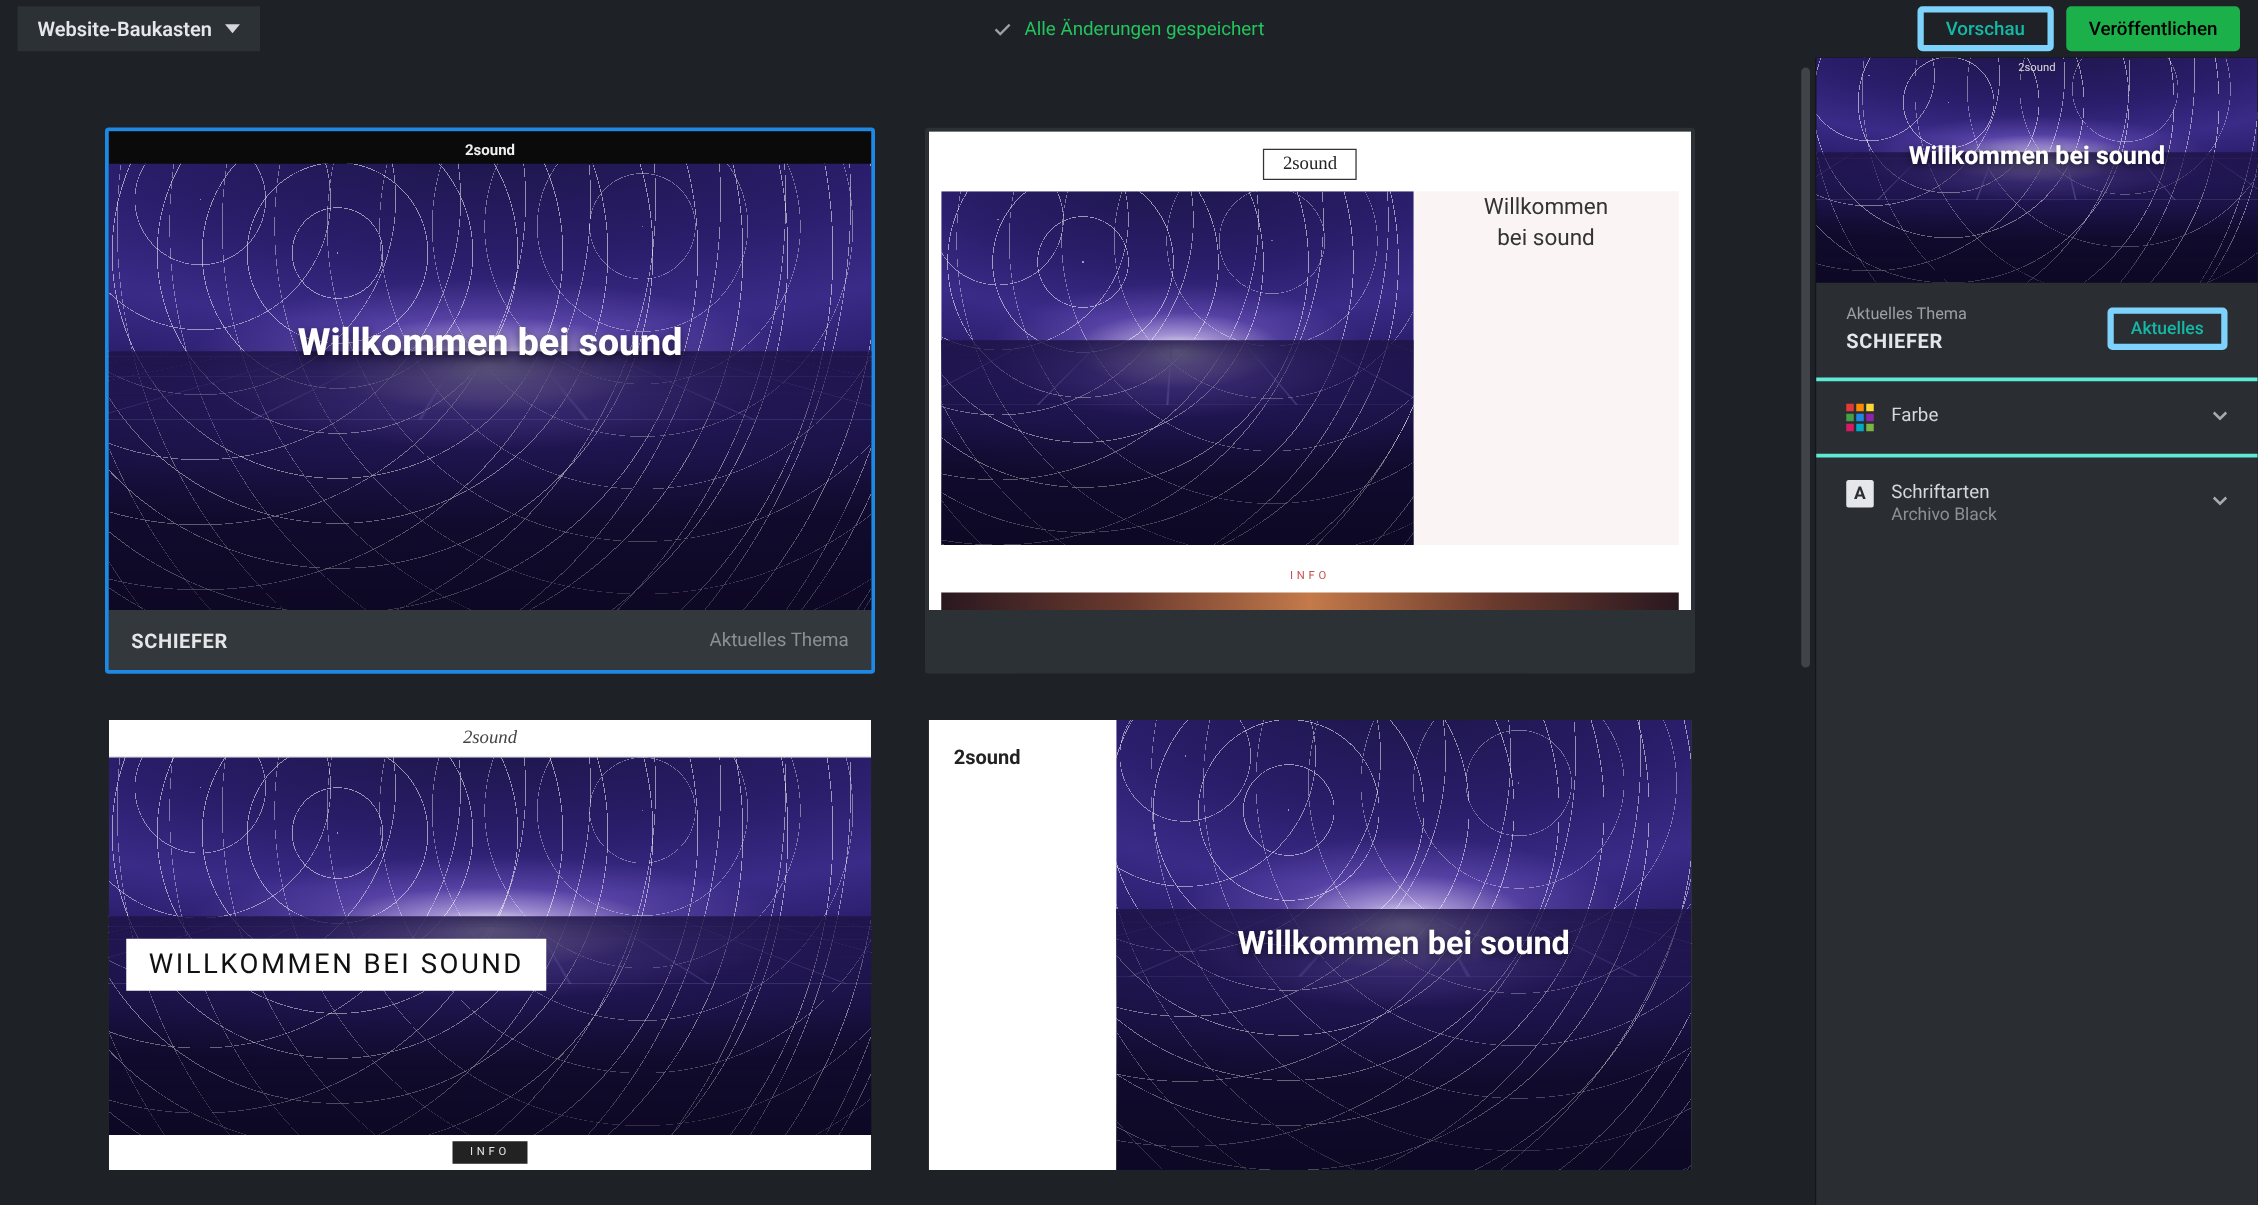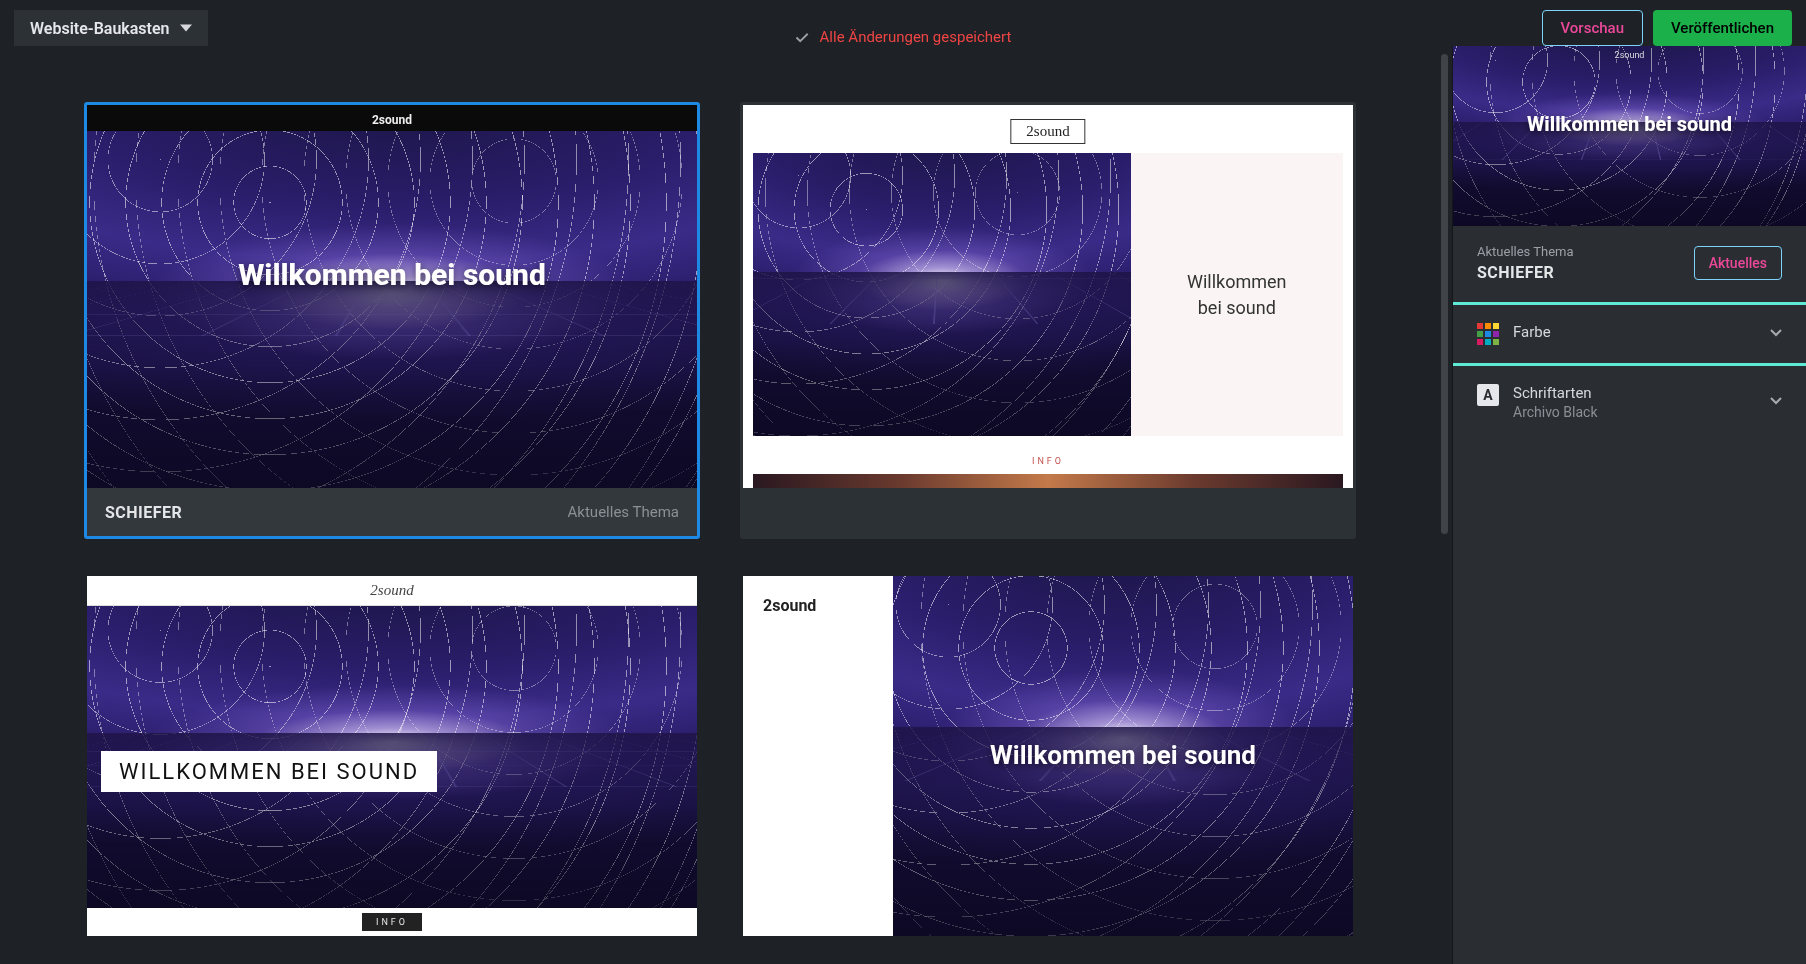--- a/index.html
+++ b/index.html
@@ -1,24 +1,24 @@
 <!DOCTYPE html>
 <html><head>
 <meta charset="utf-8">
 <style>
 *{margin:0;padding:0;box-sizing:border-box;font-family:-apple-system,BlinkMacSystemFont,"Segoe UI",Roboto,sans-serif}
 body{background:#1e2226;color:#fff;width:1806px;height:964px;overflow:hidden}
-.topbar{height:46px;background:#1e2226;display:flex;align-items:flex-end;padding:0 14px;position:relative}
+.topbar{height:46px;background:#1e2226;display:flex;align-items:center;padding:0 14px;position:relative}
 .site-dd{background:#2c3136;height:36px;padding:0 16px;display:flex;align-items:center;gap:10px;color:#e5e7eb;font-size:16px;font-weight:600;cursor:pointer}
 .site-dd svg{width:12px;height:12px}
-.save-status{position:absolute;left:50%;transform:translateX(-50%);display:flex;align-items:center;gap:10px;color:#ef4444;font-size:15px}
+.save-status{position:absolute;left:50%;transform:translateX(-50%);display:flex;align-items:center;gap:10px;color:#22c55e;font-size:15px}
 .save-status svg{width:15px;height:15px}
 .top-actions{position:absolute;right:14px;display:flex;gap:10px}
 .btn{height:36px;padding:0 18px;display:flex;align-items:center;justify-content:center;border-radius:4px;font-size:15px;font-weight:500;cursor:pointer}
-.btn-outline{border:1px solid #7dd3fc;color:#ec4899;background:transparent}
+.btn-outline{border:5px solid #7dd3fc;color:#14b8a6;background:transparent}
 .btn-green{background:#1bb04a;color:#000000;border:none}
 .btn-outline.small{height:34px;padding:0 14px;font-size:14px}
 .main{display:flex;height:calc(100% - 46px)}
 .gallery{flex:1;padding:56px 40px 0 84px;overflow:hidden}
 .row{display:flex;gap:40px;margin-bottom:34px}
 .card{width:616px;background:#2c3136;border:3px solid transparent;border-radius:3px;overflow:hidden;cursor:pointer;position:relative}
 .card.selected{border-color:#1e88e5}
 .thumb{height:383px;background:#0a0a0a;position:relative;overflow:hidden}
 .card-footer{height:48px;background:#33383d;display:flex;align-items:center;justify-content:space-between;padding:0 18px}
 .card-name{font-size:16px;font-weight:700;letter-spacing:.5px;color:#e4e6e8}
@@ -50,21 +50,21 @@
 .grid3d-plane{position:absolute;left:-55%;right:-55%;top:0;bottom:-30%;transform:rotateX(72deg);transform-origin:top center;background:repeating-linear-gradient(90deg,rgba(170,160,255,.32) 0 1px,transparent 1px 56px),repeating-linear-gradient(0deg,rgba(170,160,255,.26) 0 1px,transparent 1px 56px)}
 .grid3d::after{content:"";position:absolute;inset:0;background:linear-gradient(to bottom,rgba(30,20,70,.85) 0%,rgba(15,10,40,.1) 42%,rgba(10,6,28,.65) 100%)}
 .hero-txt{position:absolute;inset:0;display:flex;align-items:center;justify-content:center;color:#fff;font-weight:800;font-size:30px;text-shadow:0 2px 8px rgba(0,0,0,.6)}
 .hero-txt.small{font-size:20px}
 .thumb1-title{position:absolute;top:8px;left:0;right:0;text-align:center;font-size:12px;font-weight:700;color:#eee;z-index:5}
 .thumb1-body{position:absolute;top:26px;bottom:0;left:0;right:0}
 .thumb2{height:100%;background:#fff;position:relative}
 .thumb2-title{position:absolute;top:14px;left:50%;transform:translateX(-50%);border:1px solid #333;padding:3px 15px;font-family:Georgia,serif;font-size:15px;color:#222;z-index:3}
 .thumb2-row{position:absolute;top:48px;left:10px;right:10px;bottom:52px;display:flex}
 .thumb2-img{flex:0 0 64%;position:relative;overflow:hidden}
-.thumb2-side{flex:1;background:#faf5f4;display:flex;align-items:center;justify-content:center;flex-direction:column;font-family:Georgia,serif;color:#333;font-size:18px;line-height:1.4;text-align:center}
+.thumb2-side{flex:1;background:#faf5f4;display:flex;align-items:center;justify-content:flex-start;flex-direction:column;font-family:Georgia,serif;color:#333;font-size:18px;line-height:1.4;text-align:center}
 .thumb2-info{position:absolute;bottom:22px;left:0;right:0;text-align:center;font-size:9px;letter-spacing:3px;color:#c4524e}
 .thumb2-strip{position:absolute;bottom:0;left:10px;right:10px;height:14px;background:linear-gradient(90deg,#2a1820,#6a3a2e,#c47a4a,#6a3a2e,#2a1820)}
 .thumb3{height:100%;background:#fff;position:relative}
 .thumb3-hdr{height:30px;display:flex;align-items:center;justify-content:center;font-family:Georgia,serif;font-style:italic;font-size:15px;color:#444;border-bottom:1px solid #ddd}
 .thumb3-body{position:absolute;top:30px;bottom:28px;left:0;right:0}
 .thumb3-label{position:absolute;top:48%;left:14px;background:#fff;color:#111;padding:8px 18px;font-size:22px;letter-spacing:2px;font-weight:400}
 .thumb3-ftr{position:absolute;bottom:0;left:0;right:0;height:28px;background:#fff;display:flex;align-items:center;justify-content:center}
 .thumb3-info{background:#222;color:#e5e5e5;font-size:9px;letter-spacing:3px;padding:4px 14px}
 .thumb4{height:100%;background:#fff;display:flex}
 .thumb4-side{width:150px;padding:20px;font-weight:700;font-size:16px;color:#222}

